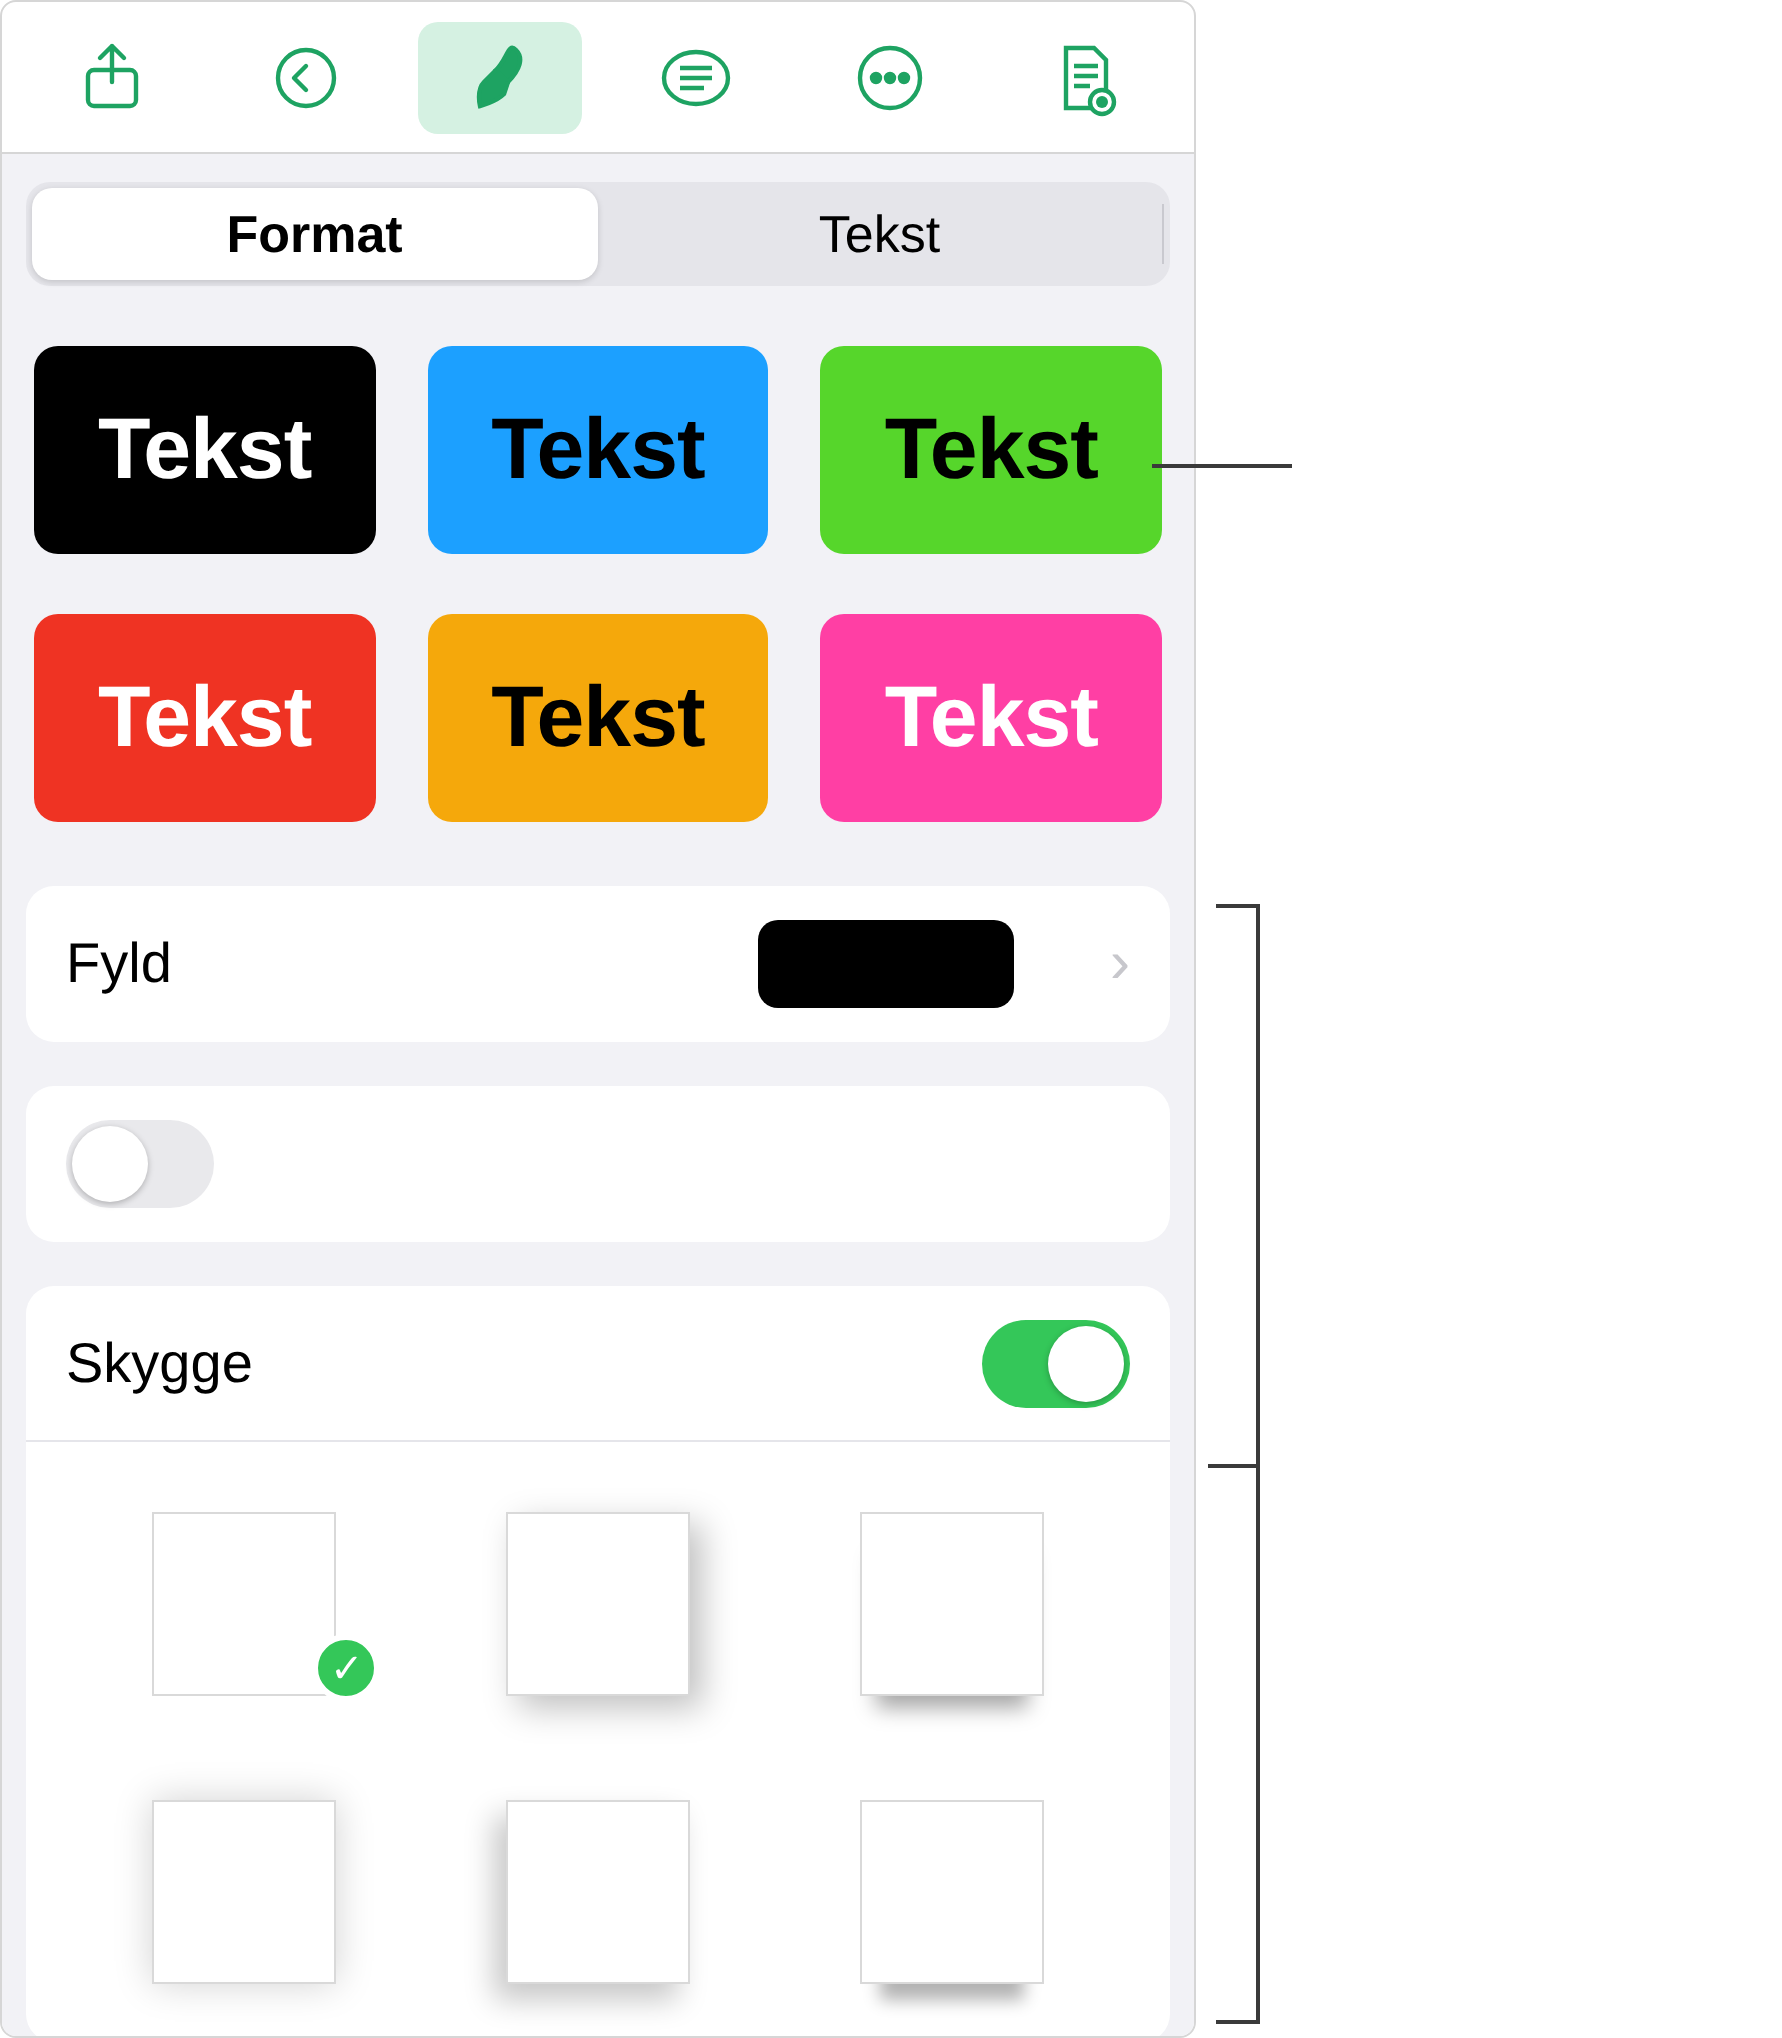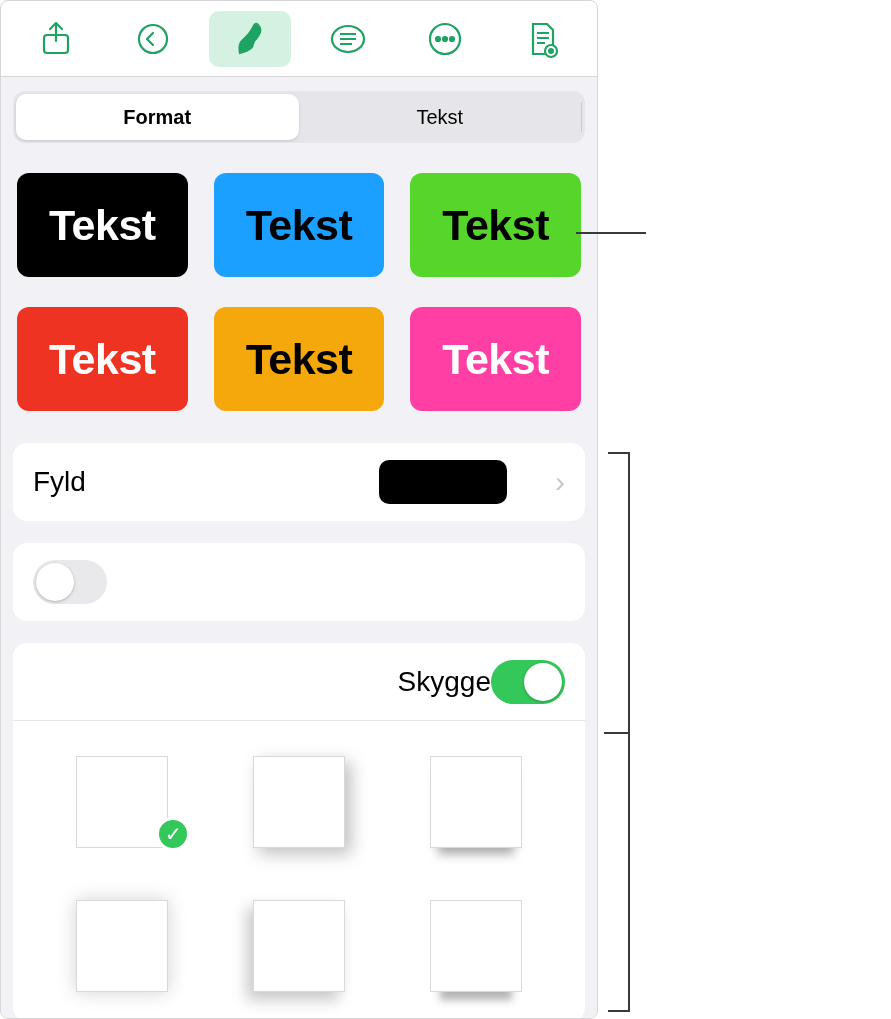--- a/index.html
+++ b/index.html
@@ -57,21 +57,21 @@
     background: #e5e5ea;
     border-radius: 12px;
     padding: 3px;
     height: 52px;
   }
   .segmented .seg {
     flex: 1;
     display: flex;
     align-items: center;
     justify-content: center;
-    font-size: 20px;
+    font-size: 26px;
     color: #000;
     border-radius: 10px;
     position: relative;
   }
   .segmented .seg.selected {
     background: #fff;
     box-shadow: 0 1px 3px rgba(0,0,0,0.15);
     font-weight: 600;
   }
   .segmented .sep {
@@ -152,21 +152,20 @@
     border-radius: 14px;
     padding-bottom: 10px;
   }
   .shadow-header {
     display: flex;
     align-items: center;
     padding: 0 20px;
     height: 78px;
     font-size: 28px;
     border-bottom: 1px solid #e5e5ea;
-    text-align: right;
   }
   .shadow-grid {
     display: grid;
     grid-template-columns: repeat(3, 1fr);
     gap: 34px 40px;
     padding: 26px 40px 10px 40px;
   }
   .shadow-opt {
     position: relative;
     display: flex;

